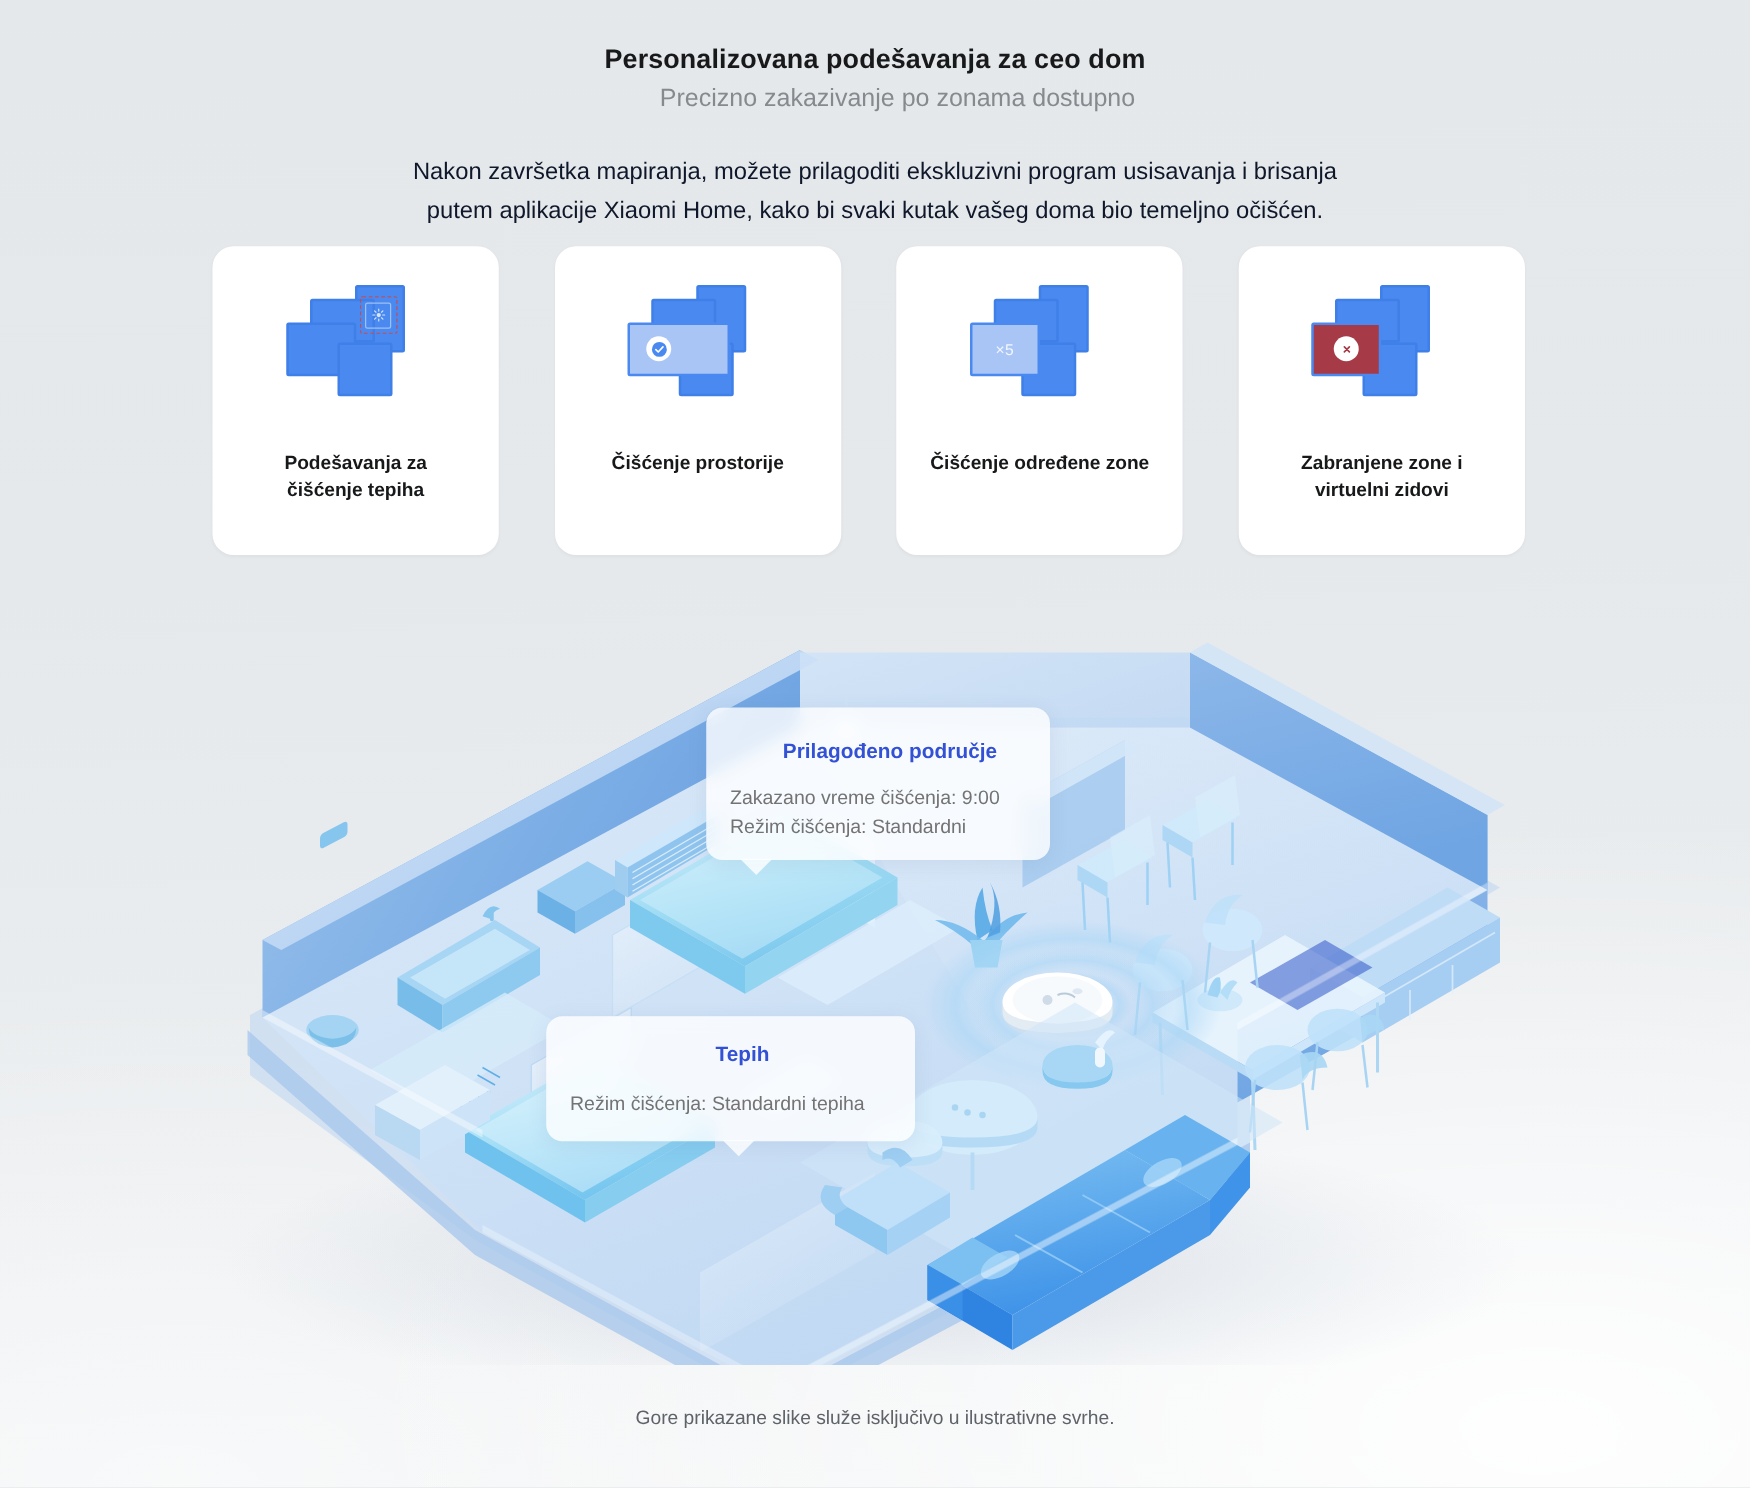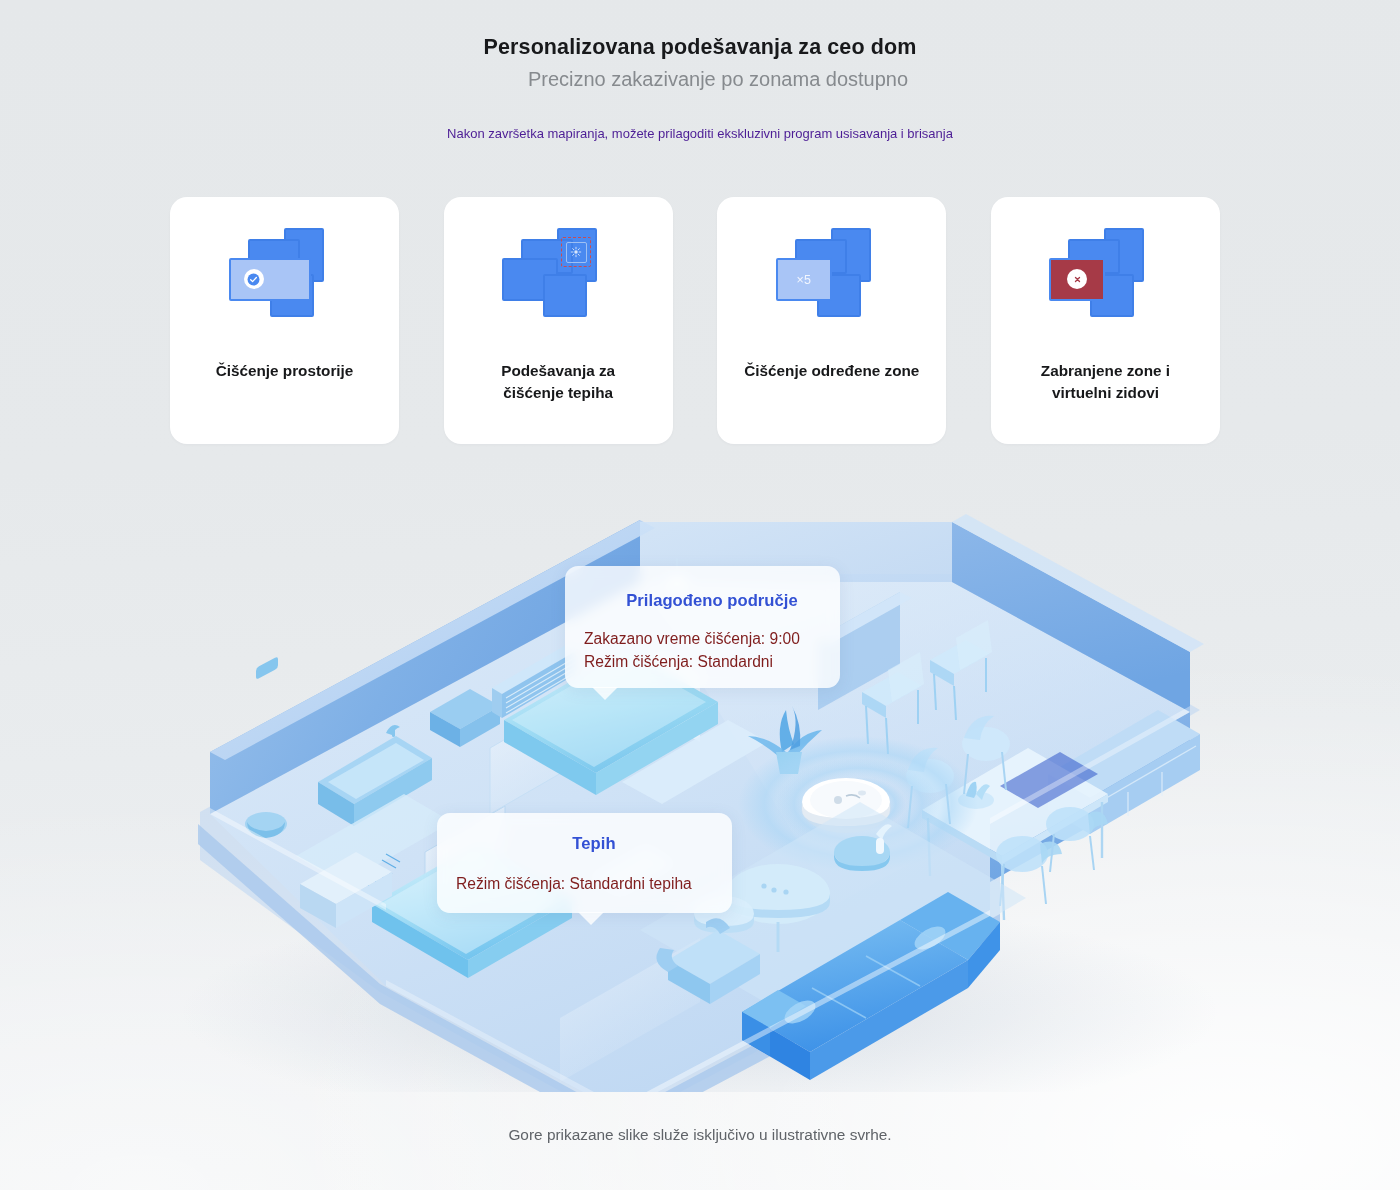--- a/index.html
+++ b/index.html
@@ -45,23 +45,23 @@
     font-size: 20px;
     font-weight: 400;
     color: #868a8e;
     margin-top: 6px;
     line-height: 1.25;
     padding-left: 36px;
   }
   .lede {
     margin: 31px auto 0;
     width: 760px;
-    font-size: 13px;
+    font-size: 19px;
     line-height: 1.62;
-    color: #4c1d95;
+    color: #0f172a;
     text-align: center;
   }
   .lede span { display: block; }
 
   
   .cards {
     position: absolute;
     top: 197px;
     left: 170px;
     width: 1050px;
@@ -178,21 +178,21 @@
   .tip-title {
     color: #3351d4;
     font-weight: 700;
     font-size: 16.6px;
     letter-spacing: 0.05px;
     text-align: center;
   }
   .tip-body {
     margin-top: 17px;
     font-size: 15.6px;
-    color: #7f1d1d;
+    color: #737373;
     line-height: 1.46;
   }
   .tip-carpet .tip-body { margin-top: 19px; }
   .tip-body span { display: block; }
 
   .tip-tail {
     position: absolute;
     width: 0; height: 0;
     border-left: 13px solid transparent;
     border-right: 13px solid transparent;
@@ -217,42 +217,25 @@
 
 <div class="page-bg"></div>
 
 <div class="page">
 
   <div class="header">
     <div class="title">Personalizovana podešavanja za ceo dom</div>
     <div class="subtitle">Precizno zakazivanje po zonama dostupno</div>
     <div class="lede">
       <span>Nakon završetka mapiranja, možete prilagoditi ekskluzivni program usisavanja i brisanja</span>
+      <span>putem aplikacije Xiaomi Home, kako bi svaki kutak vašeg doma bio temeljno očišćen.</span>
     </div>
   </div>
 
   <div class="cards">
-
-    <div class="card">
-      <div class="card-icon">
-        <div class="fp">
-          <div class="rm tall"></div>
-          <div class="rm mid"></div>
-          <div class="rm bottom"></div>
-          <div class="rm lite light-over"></div>
-          <div class="badge-check">
-            <svg viewBox="0 0 24 24" fill="none">
-              <circle cx="12" cy="12" r="11" fill="#4a89f0"></circle>
-              <path d="M6.8 12.4l3.5 3.5 7-7.6" stroke="#ffffff" stroke-width="2.4" stroke-linecap="round" stroke-linejoin="round" fill="none"></path>
-            </svg>
-          </div>
-        </div>
-      </div>
-      <div class="card-label">Čišćenje prostorije</div>
-    </div>
 
     <div class="card">
       <div class="card-icon">
         <div class="fp">
           <div class="rm tall"></div>
           <div class="rm mid"></div>
           <div class="rm left"></div>
           <div class="rm bottom"></div>
           <div class="carpet-marker">
             <div class="inner">
@@ -267,20 +250,38 @@
       <div class="card-label">Podešavanja za
 čišćenje tepiha</div>
     </div>
 
     <div class="card">
       <div class="card-icon">
         <div class="fp">
           <div class="rm tall"></div>
           <div class="rm mid"></div>
           <div class="rm bottom"></div>
+          <div class="rm lite light-over"></div>
+          <div class="badge-check">
+            <svg viewBox="0 0 24 24" fill="none">
+              <circle cx="12" cy="12" r="11" fill="#4a89f0"></circle>
+              <path d="M6.8 12.4l3.5 3.5 7-7.6" stroke="#ffffff" stroke-width="2.4" stroke-linecap="round" stroke-linejoin="round" fill="none"></path>
+            </svg>
+          </div>
+        </div>
+      </div>
+      <div class="card-label">Čišćenje prostorije</div>
+    </div>
+
+    <div class="card">
+      <div class="card-icon">
+        <div class="fp">
+          <div class="rm tall"></div>
+          <div class="rm mid"></div>
+          <div class="rm bottom"></div>
           <div class="rm lite left"></div>
           <div class="badge-count">×5</div>
         </div>
       </div>
       <div class="card-label">Čišćenje određene zone</div>
     </div>
 
     <div class="card">
       <div class="card-icon">
         <div class="fp">

